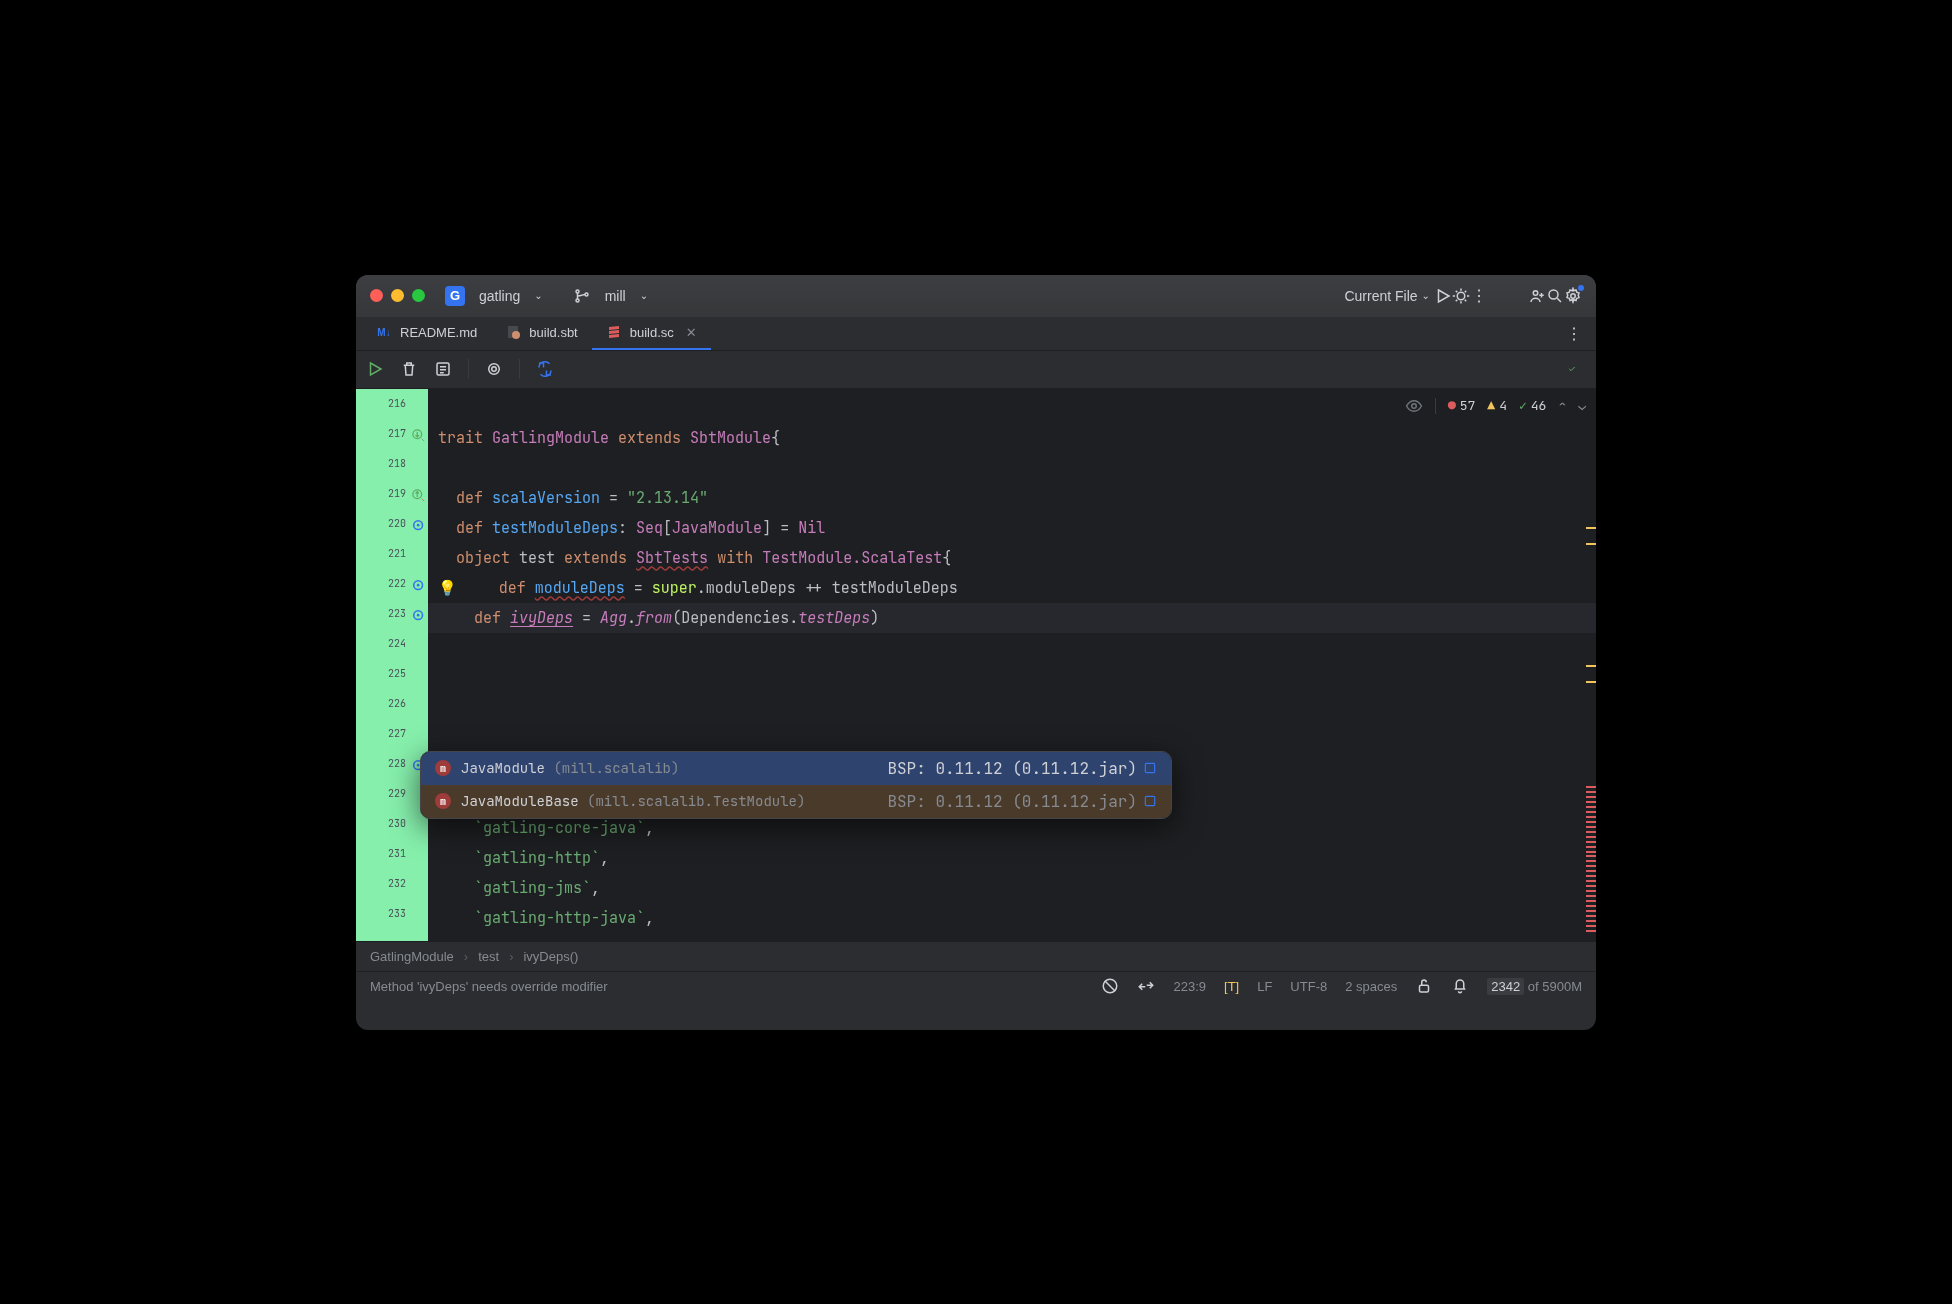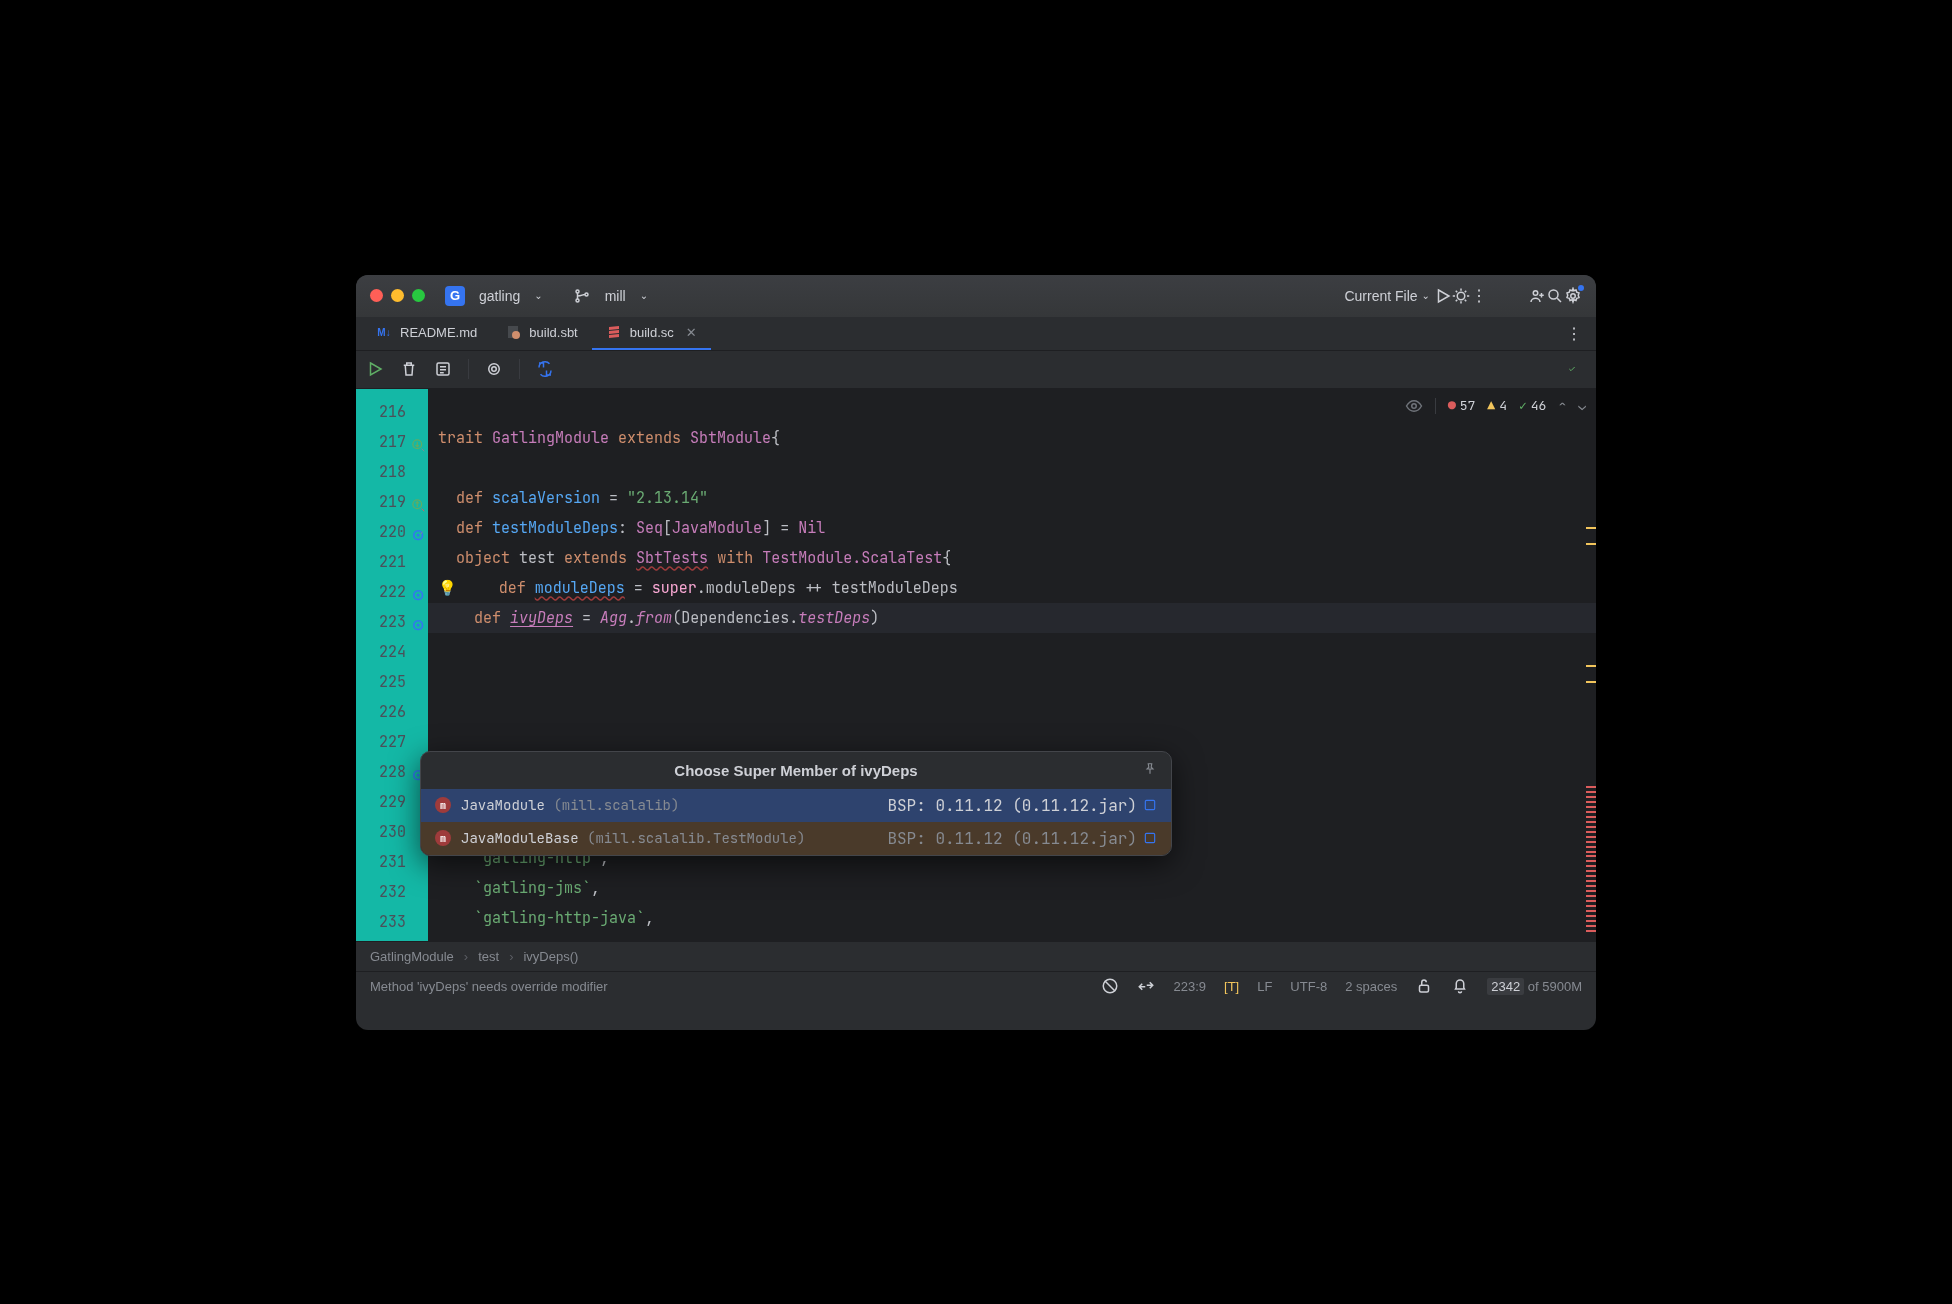--- a/index.html
+++ b/index.html
@@ -74,42 +74,42 @@
 
 .editor-area {
   position: relative;
   display: flex;
   height: 552px;
   background: #1e1f22;
   font-family: "JetBrains Mono", Menlo, Consolas, monospace;
 }
 .gutter {
   width: 72px;
-  background: #14b8a6;
+  background: #86efac;
   color: #4b5059;
-  font-size: 15px;
+  font-size: 10px;
   text-align: right;
-  padding-top: 8px;
+  padding-top: 0;
 }
 .gut-row { height: 30px; line-height: 30px; padding-right: 22px; position: relative; }
 .gut-mark { position: absolute; right: 2px; top: 6px; width: 16px; height: 16px; }
 .code {
   flex: 1;
   padding-top: 4px;
   font-size: 15px;
   position: relative;
 }
 .code-row { height: 30px; line-height: 30px; white-space: pre; color: #bcbec4; padding-left: 10px; }
 .code-row.caret { background: #26282e; }
 .kw { color: #cf8e6d; }
 .fn { color: #56a8f5; }
 .typ { color: #c77dbb; }
 .str { color: #6aab73; }
 .ident { color: #bcbec4; }
-.sup { color: #f9a8d4; }
+.sup { color: #bef264; }
 .ital { font-style: italic; color: #c77dbb; }
 .underl { text-decoration: underline wavy #9e3b3b; text-underline-offset: 3px; }
 .underlb { text-decoration: underline; text-underline-offset: 3px; }
 
 .inspections {
   position: absolute; top: 8px; right: 10px; display: flex; gap: 12px;
   align-items: center; color: #ced0d6; font-size: 13px;
 }
 .insp-item { display: flex; align-items: center; gap: 4px; }
 .eye-icon { color: #6f737a; }
@@ -408,29 +408,20 @@
         <div class="stripe-mark" style="top: 92.7%; background: rgb(219, 92, 92);"></div>
         <div class="stripe-mark" style="top: 93.6%; background: rgb(219, 92, 92);"></div>
         <div class="stripe-mark" style="top: 94.5%; background: rgb(219, 92, 92);"></div>
         <div class="stripe-mark" style="top: 95.4%; background: rgb(219, 92, 92);"></div>
         <div class="stripe-mark" style="top: 96.3%; background: rgb(219, 92, 92);"></div>
         <div class="stripe-mark" style="top: 97.2%; background: rgb(219, 92, 92);"></div>
         <div class="stripe-mark" style="top: 98.1%; background: rgb(219, 92, 92);"></div>
       </div>
 
     <div class="popup">
-      <div class="popup-title">
-        <span>Choose Super Member of ivyDeps</span>
-        <span class="popup-pin">
-          <svg width="14" height="14" viewBox="0 0 24 24" fill="none" stroke="currentColor" stroke-width="2">
-              <path d="M12 2l3 7h5l-4 4 2 7-6-4-6 4 2-7-4-4h5z" opacity="0"></path>
-              <path d="M9 3h6l-1 6 3 3H7l3-3-1-6zM12 12v8"></path>
-            </svg>
-        </span>
-      </div>
       <div class="popup-row sel">
         <span class="pr-icon">m</span>
         <span class="pr-main"><span>JavaModule</span> <span class="pr-dim">(mill.scalalib)</span></span>
         <span class="pr-right">
             <span>BSP: 0.11.12 (0.11.12.jar)</span>
           <svg width="14" height="14" viewBox="0 0 24 24" fill="none" stroke="#3574f0" stroke-width="2">
               <rect x="4" y="4" width="16" height="16" rx="2"></rect>
             </svg>
         </span>
       </div>

